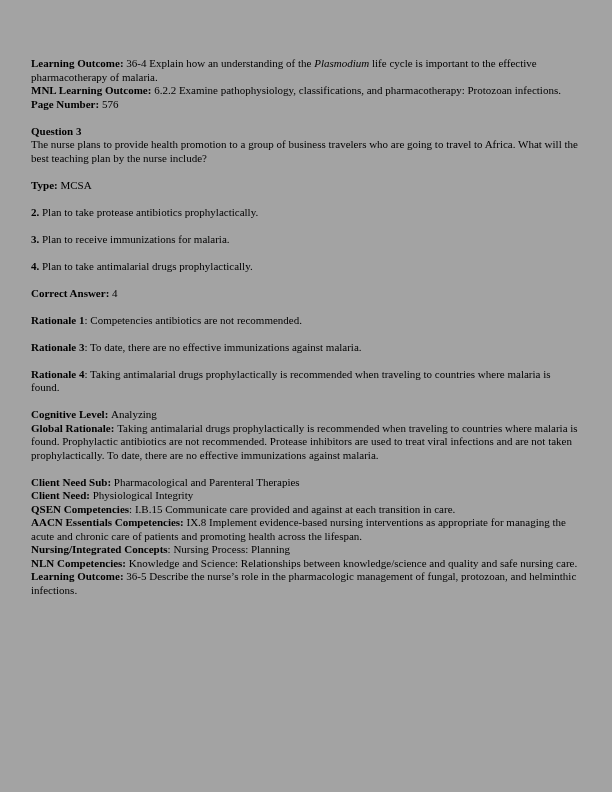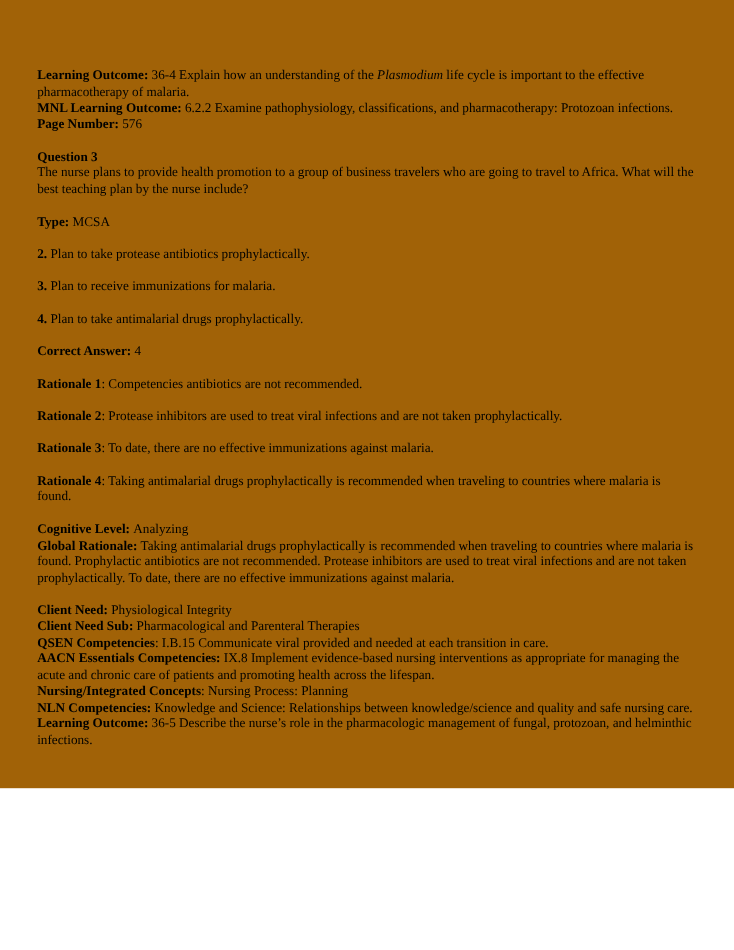--- a/index.html
+++ b/index.html
@@ -3,22 +3,22 @@
 <meta charset="utf-8">
 <style>
   html, body {
     margin: 0;
     padding: 0;
     background: #ffffff;
   }
   .page {
     position: relative;
     width: 612px;
-    height: 657px;
-    background: #a16207;
+    height: 792px;
+    background: #a3a3a3;
     box-sizing: border-box;
     padding: 57px 31px 20px 31px;
     font-family: "Liberation Serif", serif;
     font-size: 11px;
     line-height: 13.5px;
     color: #000000;
     overflow: hidden;
   }
   .para {
     margin: 0;
@@ -39,26 +39,25 @@
       <p class="para"><span class="seg-bold">MNL Learning Outcome: </span><span>6.2.2 Examine pathophysiology, classifications, and pharmacotherapy: Protozoan infections.</span></p>
       <p class="para gap"><span class="seg-bold">Page Number: </span><span>576</span></p>
       <p class="para"><span class="seg-bold">Question 3</span></p>
       <p class="para gap"><span>The nurse plans to provide health promotion to a group of business travelers who are going to travel to Africa. What will the best teaching plan by the nurse include?</span></p>
       <p class="para gap"><span class="seg-bold">Type: </span><span>MCSA</span></p>
       <p class="para gap"><span class="seg-bold">2.</span><span> Plan to take protease antibiotics prophylactically.</span></p>
       <p class="para gap"><span class="seg-bold">3.</span><span> Plan to receive immunizations for malaria.</span></p>
       <p class="para gap"><span class="seg-bold">4.</span><span> Plan to take antimalarial drugs prophylactically.</span></p>
       <p class="para gap"><span class="seg-bold">Correct Answer: </span><span>4</span></p>
       <p class="para gap"><span class="seg-bold">Rationale 1</span><span>: Competencies antibiotics are not recommended.</span></p>
-      <p class="para gap"><span class="seg-bold">Rationale 2</span><span>: Protease inhibitors are used to treat viral infections and are not taken prophylactically.</span></p>
       <p class="para gap"><span class="seg-bold">Rationale 3</span><span>: To date, there are no effective immunizations against malaria.</span></p>
       <p class="para gap"><span class="seg-bold">Rationale 4</span><span>: Taking antimalarial drugs prophylactically is recommended when traveling to countries where malaria is found.</span></p>
       <p class="para"><span class="seg-bold">Cognitive Level: </span><span>Analyzing</span></p>
       <p class="para gap"><span class="seg-bold">Global Rationale: </span><span>Taking antimalarial drugs prophylactically is recommended when traveling to countries where malaria is found. Prophylactic antibiotics are not recommended. Protease inhibitors are used to treat viral infections and are not taken prophylactically. To date, there are no effective immunizations against malaria.</span></p>
+      <p class="para"><span class="seg-bold">Client Need Sub: </span><span>Pharmacological and Parenteral Therapies</span></p>
       <p class="para"><span class="seg-bold">Client Need: </span><span>Physiological Integrity</span></p>
-      <p class="para"><span class="seg-bold">Client Need Sub: </span><span>Pharmacological and Parenteral Therapies</span></p>
-      <p class="para"><span class="seg-bold">QSEN Competencies</span><span>: I.B.15 Communicate viral provided and needed at each transition in care.</span></p>
+      <p class="para"><span class="seg-bold">QSEN Competencies</span><span>: I.B.15 Communicate care provided and against at each transition in care.</span></p>
       <p class="para"><span class="seg-bold">AACN Essentials Competencies: </span><span>IX.8 Implement evidence-based nursing interventions as appropriate for managing the acute and chronic care of patients and promoting health across the lifespan.</span></p>
       <p class="para"><span class="seg-bold">Nursing/Integrated Concepts</span><span>: Nursing Process: Planning</span></p>
       <p class="para"><span class="seg-bold">NLN Competencies: </span><span>Knowledge and Science: Relationships between knowledge/science and quality and safe nursing care.</span></p>
       <p class="para"><span class="seg-bold">Learning Outcome: </span><span>36-5 Describe the nurse’s role in the pharmacologic management of fungal, protozoan, and helminthic infections.</span></p>
     </div>
 </div>
 
 </body></html>

